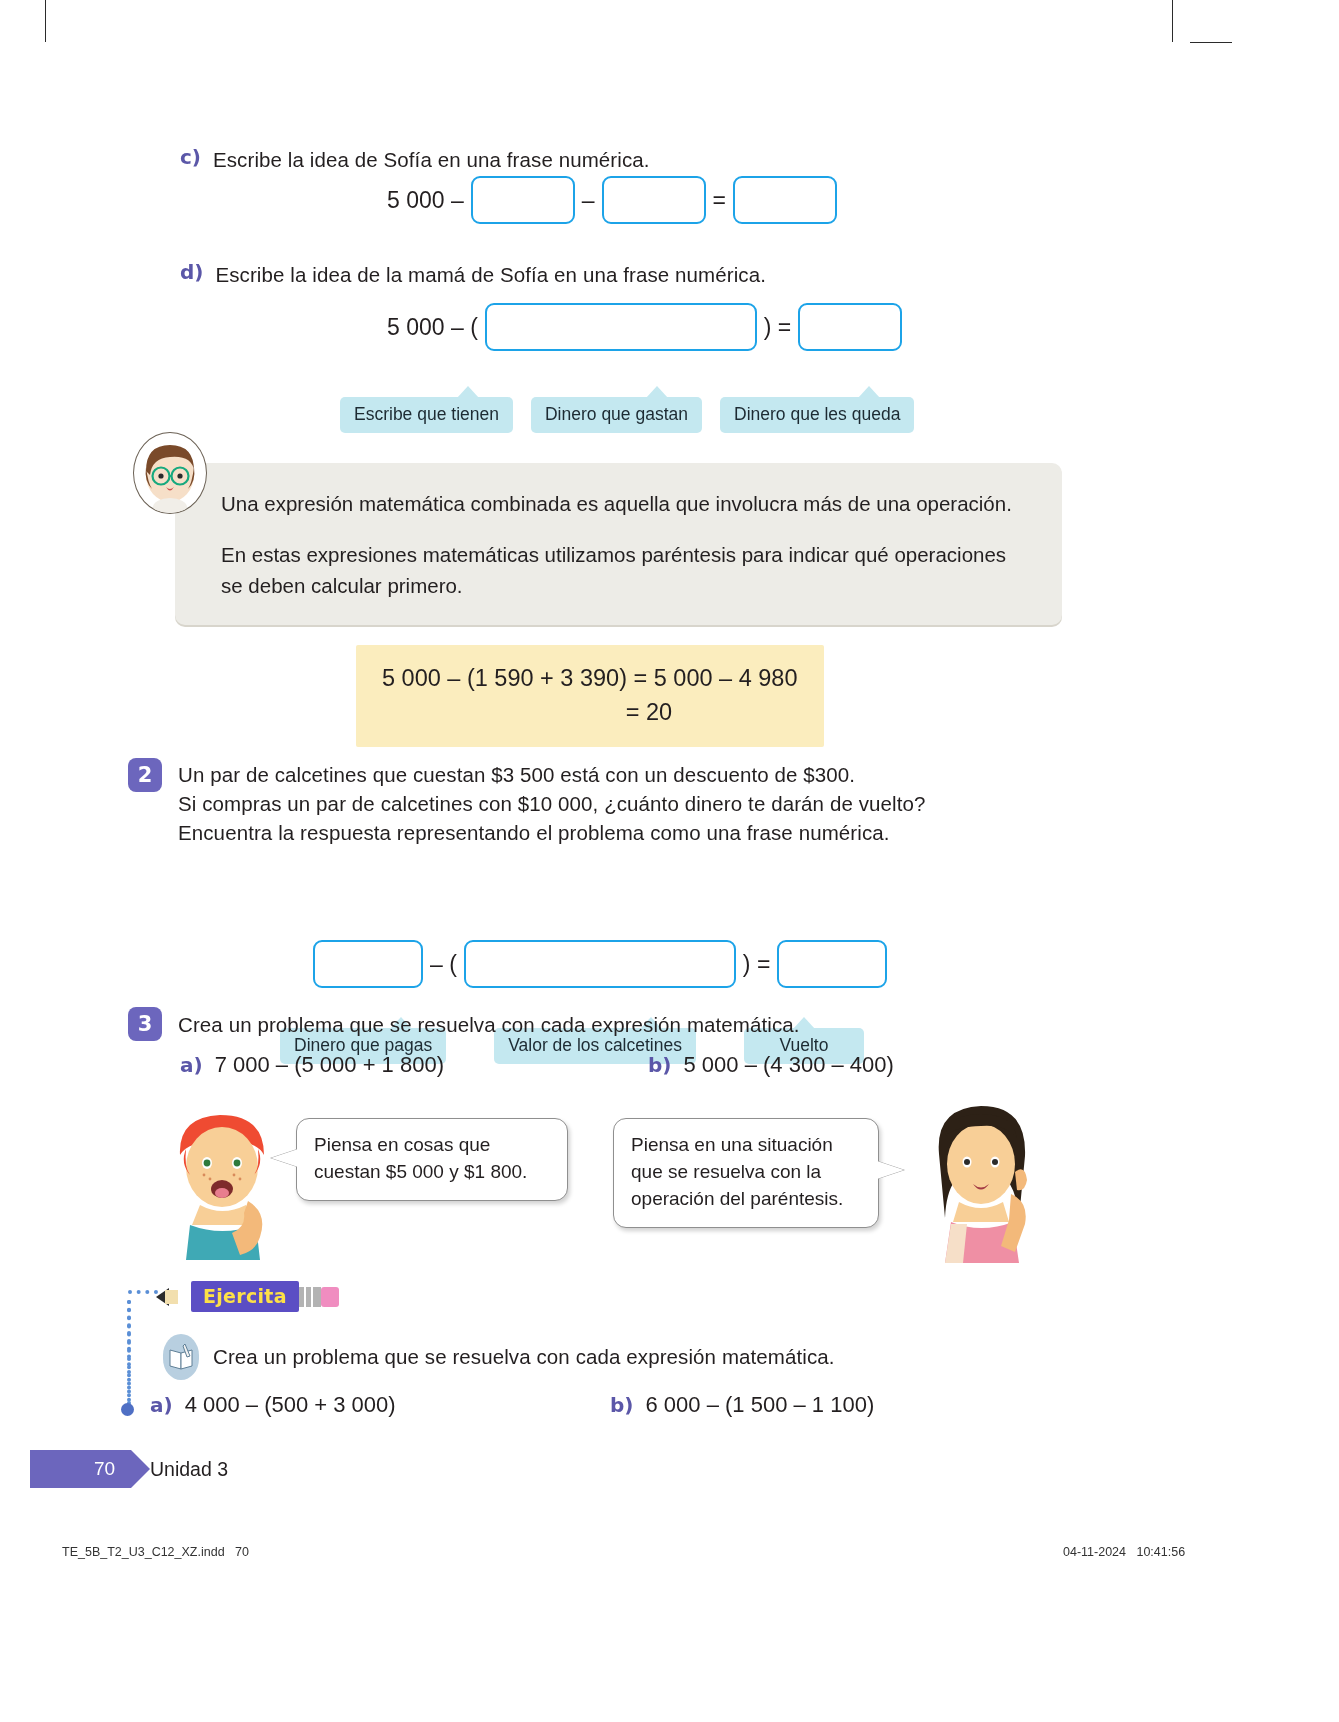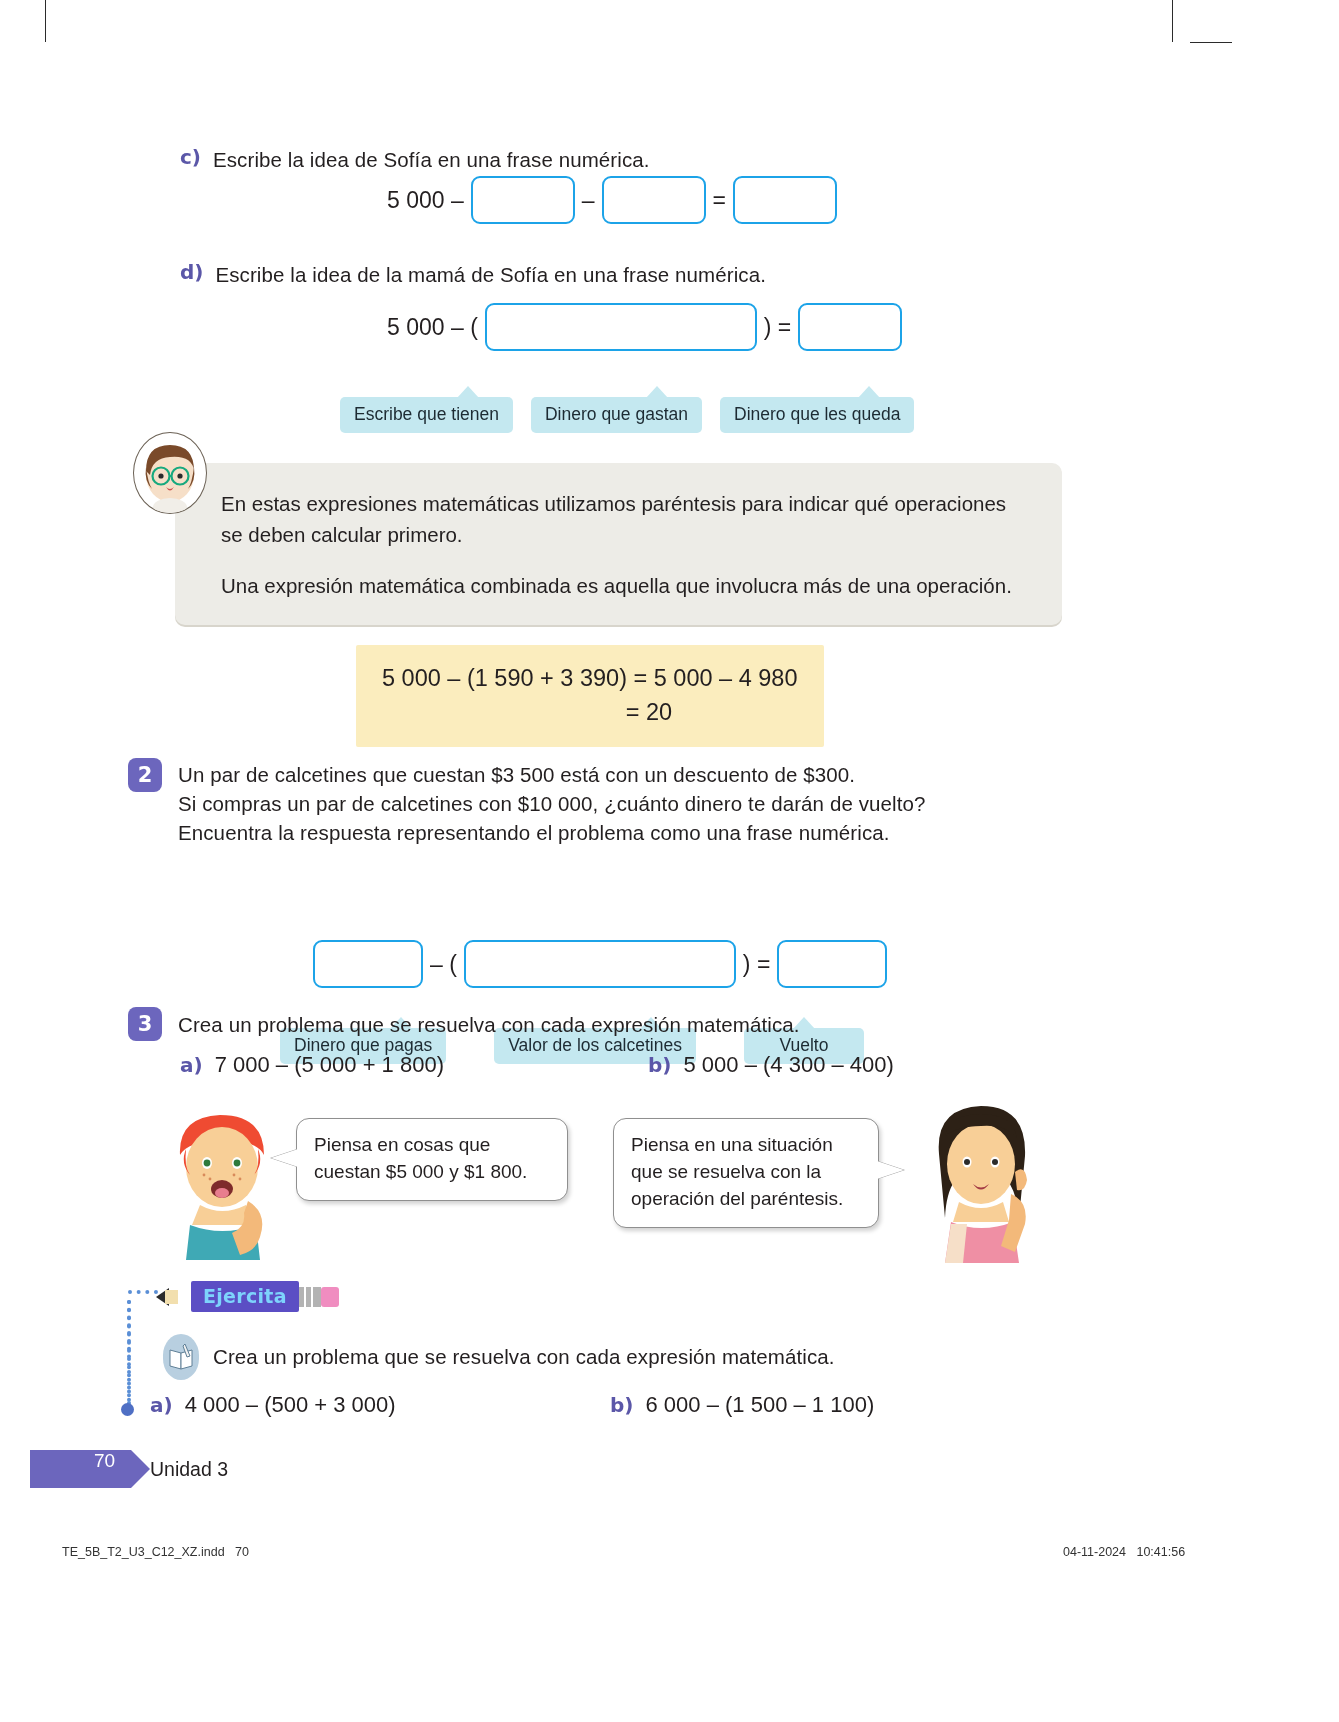--- a/index.html
+++ b/index.html
@@ -171,21 +171,21 @@
     border-top: 9px solid transparent;
     border-bottom: 9px solid transparent;
     border-left: 27px solid #ffffff;
     filter: drop-shadow(1px 0 0 #8f8f8f);
   }
 
   
   .ejercita-wrap { position: absolute; display: flex; align-items: center; }
   .ejercita-label {
     background: #5b4ec4;
-    color: #7dd3fc;
+    color: #fde047;
     font-weight: bold;
     font-size: 19px;
     padding: 4px 12px 5px 12px;
     border-radius: 2px;
     font-family: "DejaVu Sans", sans-serif;
     letter-spacing: .3px;
   }
   .dotted-rail {
     position: absolute;
     border-left: 4px dotted #5b8fd6;
@@ -206,21 +206,21 @@
     position: relative;
     display: inline-block;
   }
 
   
   .folio {
     position: absolute;
     height: 38px;
     background: #6c66bd;
     display: flex;
-    align-items: flex-start;
+    align-items: center;
     color: #ffffff;
     font-size: 19px;
     padding-left: 64px;
     padding-right: 16px;
     font-family: "Liberation Sans", sans-serif;
   }
   .folio::after {
     content: "";
     position: absolute;
     right: -19px; top: 0;
@@ -282,22 +282,22 @@
     </div>
     <div class="tag arrow-right">
       <span>Dinero que gastan</span>
     </div>
     <div class="tag arrow-right">
       <span>Dinero que les queda</span>
     </div>
   </div>
 
   <div class="concept" style="position:absolute; left:175px; top:463px; width:887px; box-sizing:border-box;">
+    <p>Una expresión matemática combinada es aquella que involucra más de una operación.</p>
     <p>En estas expresiones matemáticas utilizamos paréntesis para indicar qué operaciones se deben calcular primero.</p>
-    <p>Una expresión matemática combinada es aquella que involucra más de una operación.</p>
   </div>
 
   <div class="avatar-girl" style="left:133px; top:432px;">
     <svg viewBox="0 0 72 80" width="72" height="80">
       <ellipse cx="36" cy="42" rx="24" ry="27" fill="#f6dfc8"></ellipse>
       <path d="M12 38 Q12 12 36 12 Q60 12 60 38 Q58 22 36 24 Q18 25 16 42 Z" fill="#7a4a2a"></path>
       <path d="M12 34 Q14 50 18 56 Q10 48 12 34 Z" fill="#7a4a2a"></path>
       <path d="M60 34 Q58 50 54 56 Q62 48 60 34 Z" fill="#7a4a2a"></path>
       <circle cx="27" cy="43" r="8.5" fill="none" stroke="#18a97e" stroke-width="2.2"></circle>
       <circle cx="46" cy="43" r="8.5" fill="none" stroke="#18a97e" stroke-width="2.2"></circle>

